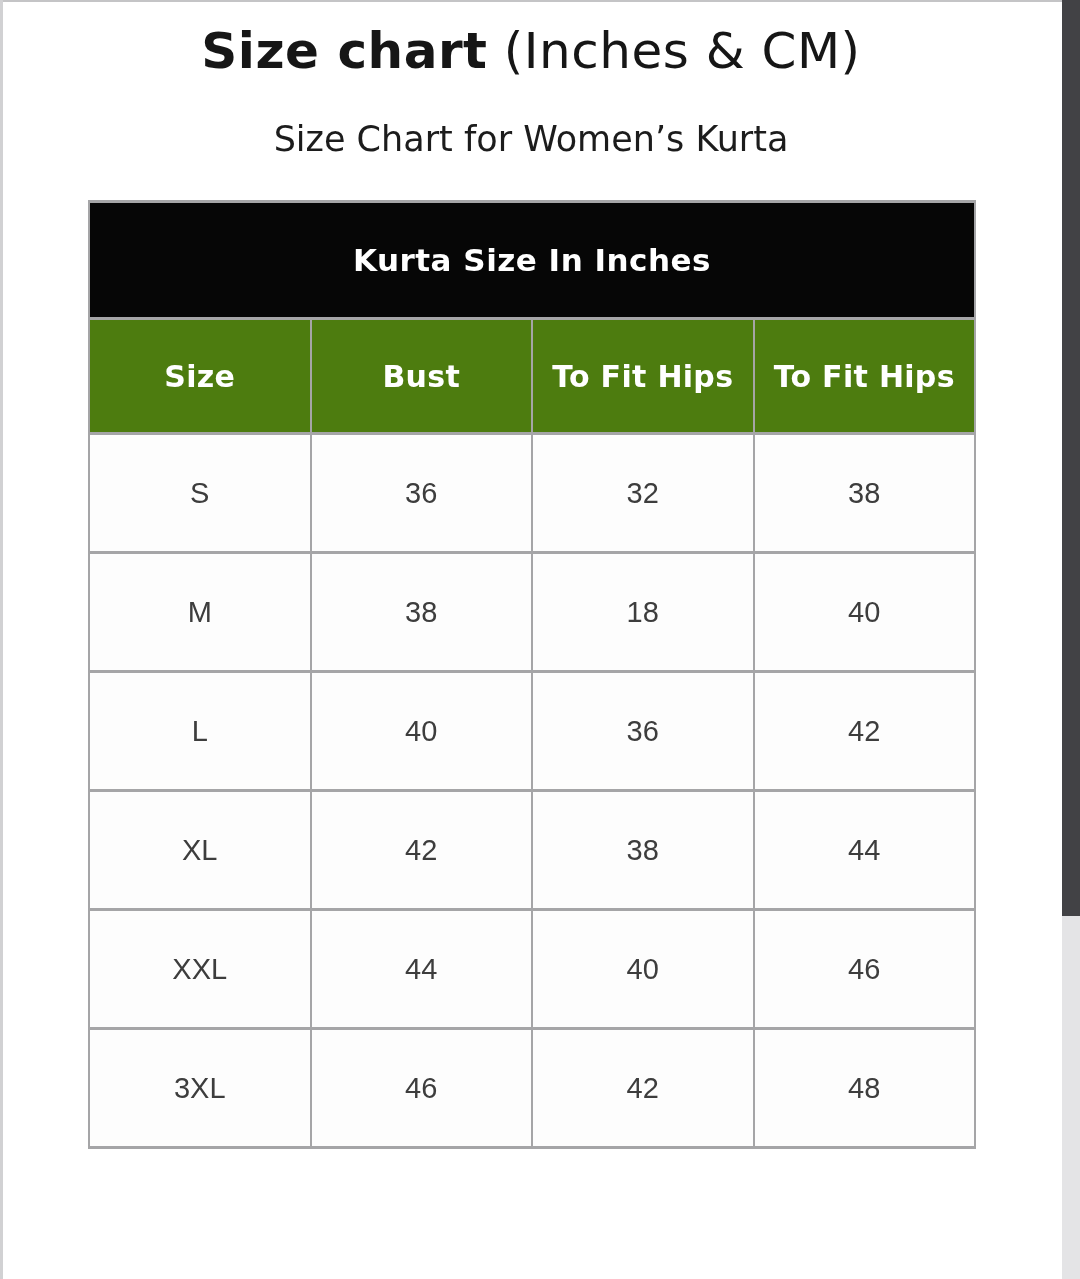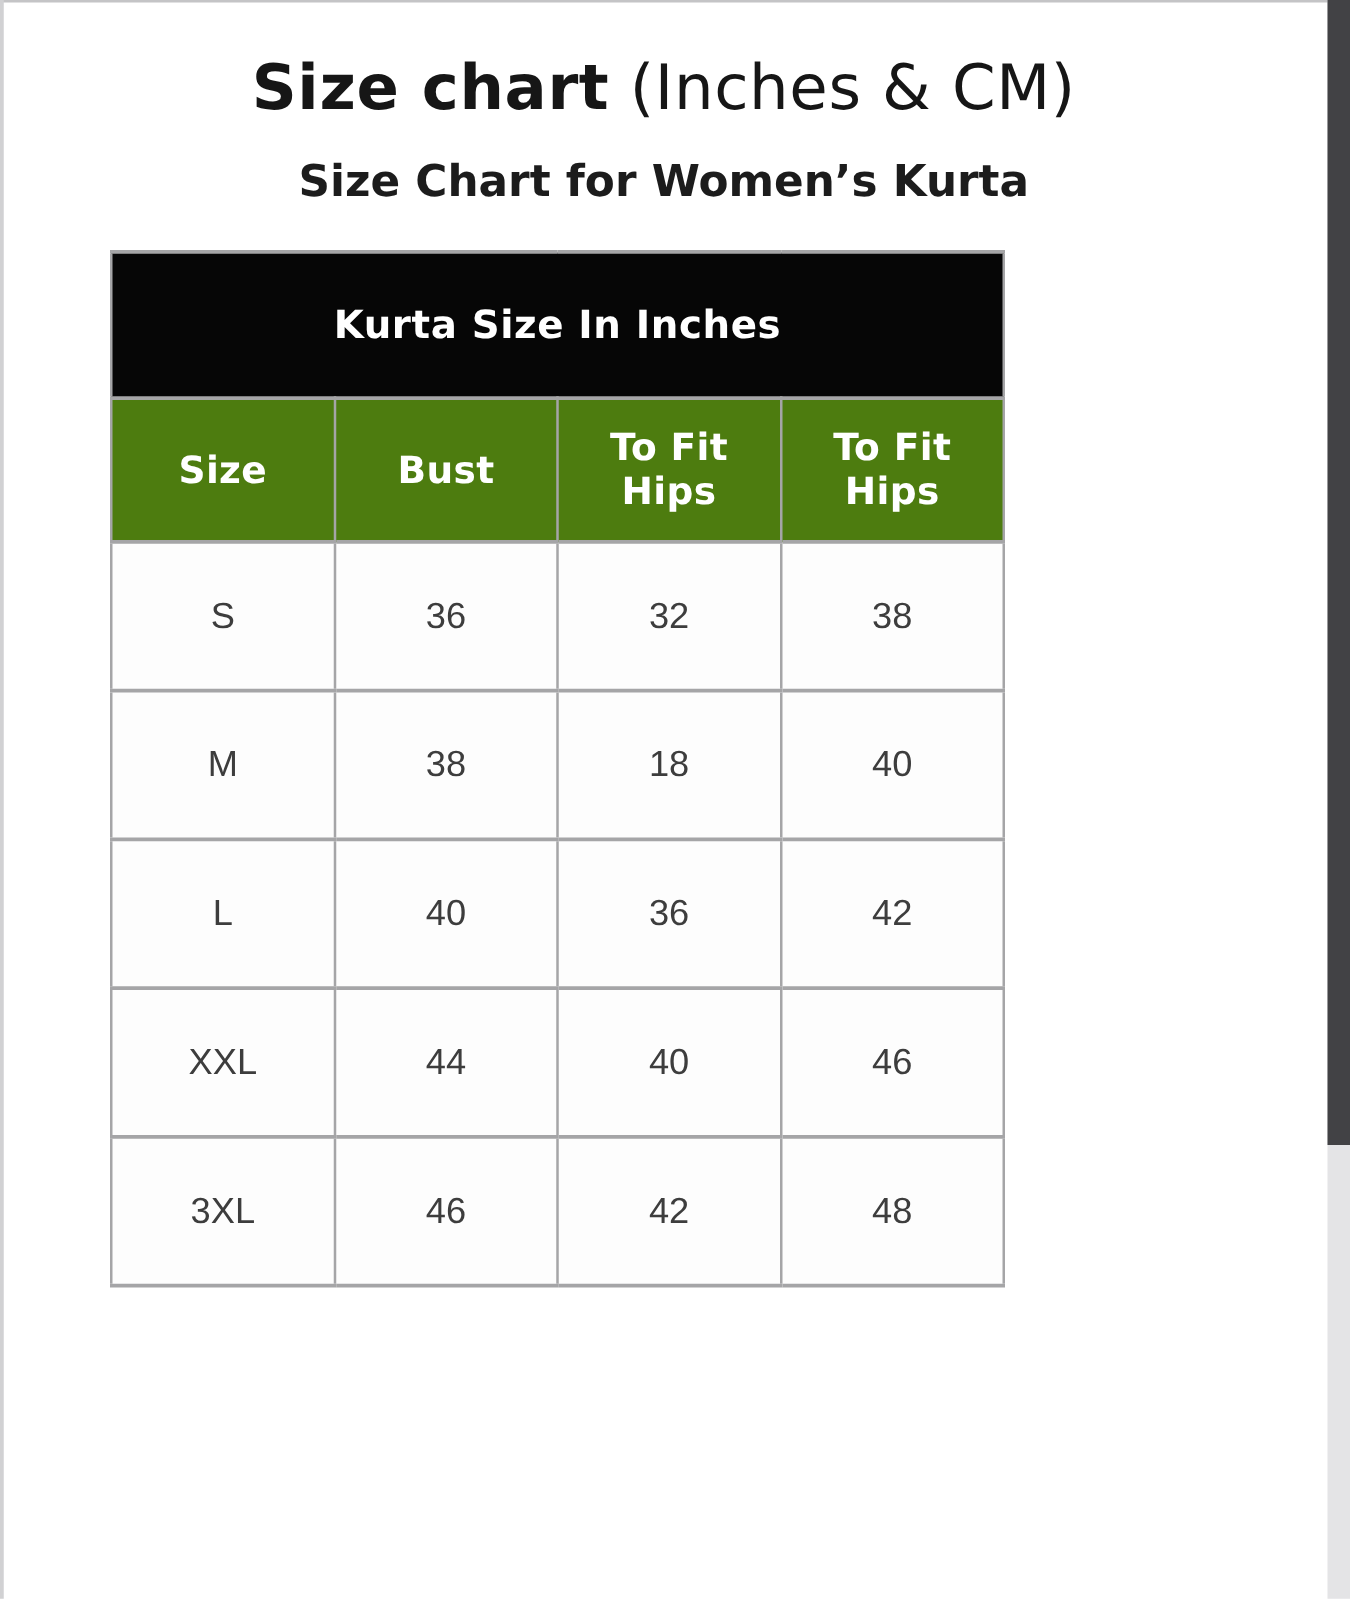--- a/index.html
+++ b/index.html
@@ -31,41 +31,41 @@
     background: #424245;
   }
   
   .heading {
     position: absolute; top: 0; left: 0;
     width: 1062px;
     text-align: center;
   }
   .title {
     margin: 0;
-    padding-top: 41px;
+    padding-top: 22px;
     font-size: 50px;
     line-height: 58px;
     font-weight: 400;
     color: #161616;
     letter-spacing: 0.5px;
   }
   .title .bold { font-weight: 700; }
   .subtitle {
-    margin: 0;
+    margin: 12px;
     padding-top: 26px;
     font-size: 35px;
     line-height: 42px;
-    font-weight: 700;
+    font-weight: 400;
     color: #1c1c1c;
   }
   
   table.size-chart {
     position: absolute;
     left: 88px; top: 200px;
-    width: 716px;
+    width: 888px;
     border-collapse: collapse;
     table-layout: fixed;
   }
   table.size-chart th, table.size-chart td {
     border: solid #a5a5a7;
     border-width: 3px 2px;
     text-align: center;
     vertical-align: middle;
   }
   th.banner-cell {
@@ -133,20 +133,26 @@
         <td>18</td>
         <td>40</td>
       </tr>
       <tr>
         <td>L</td>
         <td>40</td>
         <td>36</td>
         <td>42</td>
       </tr>
       <tr>
+        <td>XL</td>
+        <td>42</td>
+        <td>38</td>
+        <td>44</td>
+      </tr>
+      <tr>
         <td>XXL</td>
         <td>44</td>
         <td>40</td>
         <td>46</td>
       </tr>
       <tr>
         <td>3XL</td>
         <td>46</td>
         <td>42</td>
         <td>48</td>

